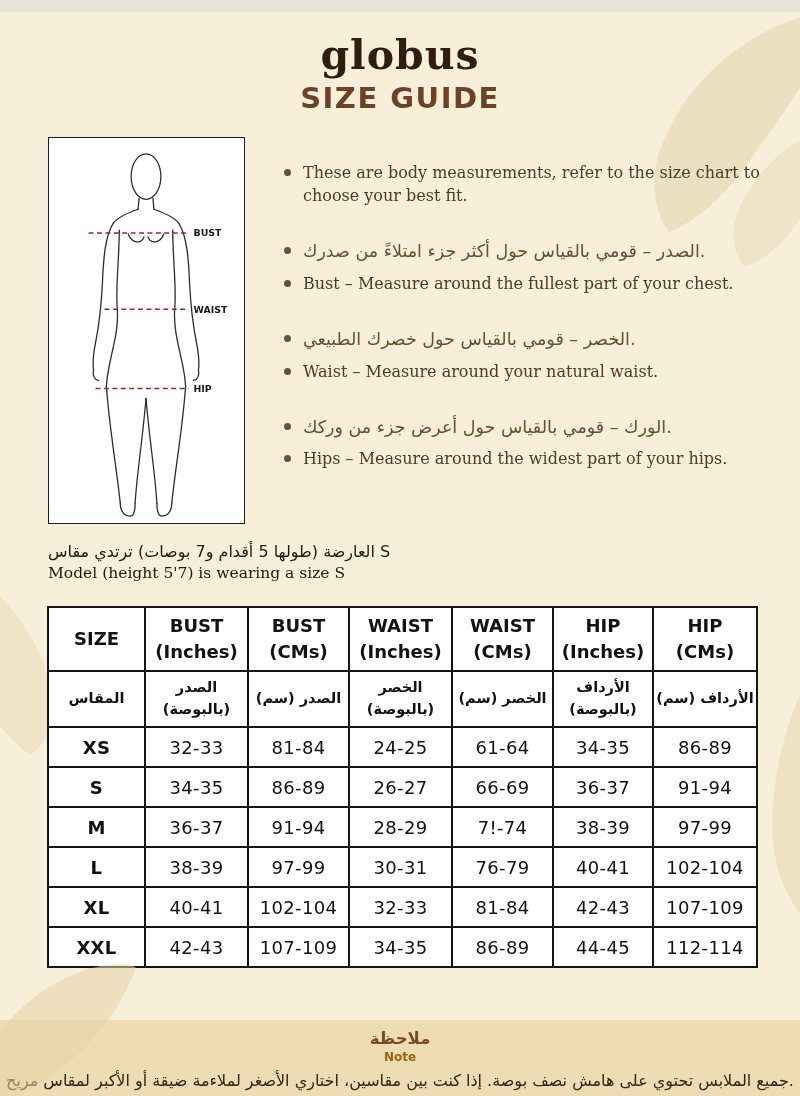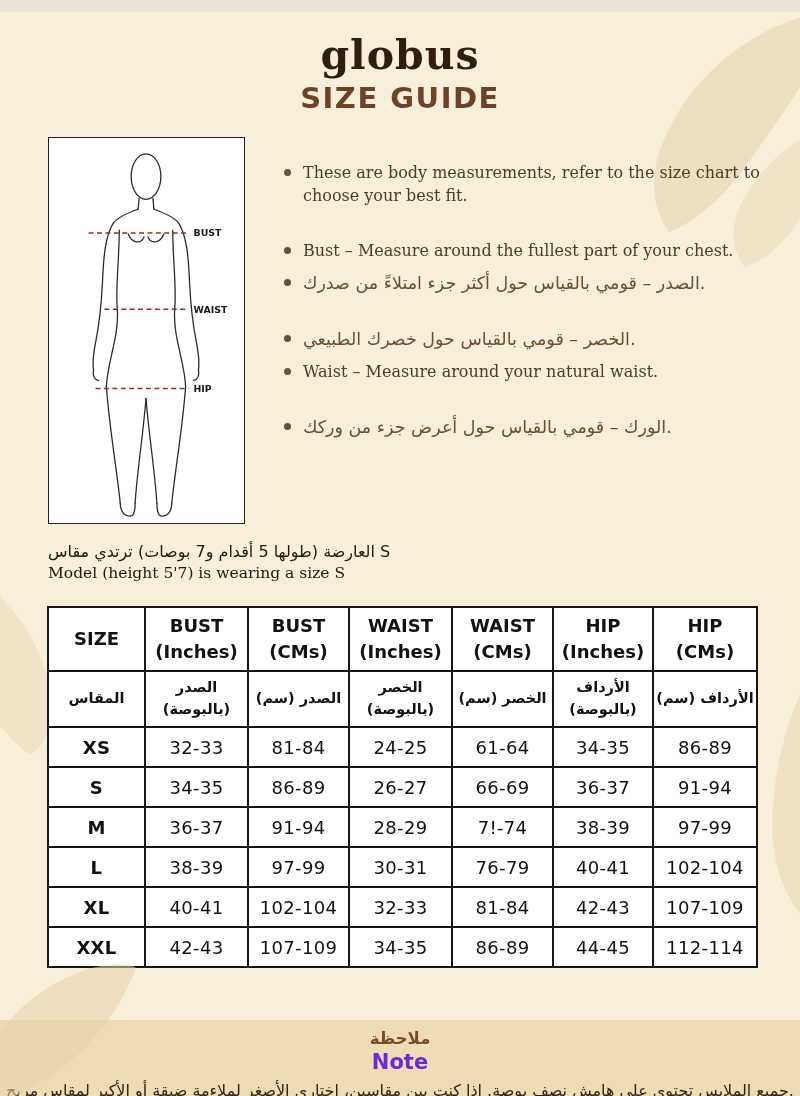--- a/index.html
+++ b/index.html
@@ -34,21 +34,21 @@
 
   .size-table { position:absolute; z-index:1; left:47px; top:594px; width:709px; border-collapse:collapse; background:#ffffff; table-layout:fixed; }
   .size-table th, .size-table td { border:2px solid #161616; text-align:center; vertical-align:middle; color:#121212; padding:0 2px; }
   th.th-en { font-size:18px; font-weight:700; white-space:pre-line; height:64px; line-height:1.45; }
   th.th-ar { font-size:14.5px; font-weight:700; white-space:pre-line; height:56px; line-height:1.5; }
   .size-table td { font-size:18px; height:40px; font-weight:400; letter-spacing:.3px; }
   .size-table td.size-col { font-weight:700; }
 
   .footer { position:absolute; z-index:1; left:0; top:1008px; width:800px; height:112px; background:#eedcb4; text-align:center; padding-top:9px; }
   .footer .t-ar { font-size:16.5px; font-weight:700; color:#7b4a26; }
-  .footer .t-en { font-size:21px; font-weight:700; color:#6d28d9; margin-top:2px; }
+  .footer .t-en { font-size:12px; font-weight:700; color:#a16207; margin-top:2px; }
   .footer .b-ar { font-size:16px; color:#2f2514; margin-top:7px; }
   .footer .b-en { font-family:"DejaVu Serif","Liberation Serif",serif; font-size:14.5px; color:#2f2514; margin-top:3px; }
 </style>
 </head>
 <body>
 
 <div class="page">
 
   <svg class="decor tr" viewBox="0 0 250 265">
     <path d="M245 5 C170 14 98 62 66 143 C55 172 57 205 74 228 C102 217 133 190 158 152 C193 103 228 53 245 5 Z" fill="#ece0c0"></path>
@@ -108,41 +108,45 @@
   <div class="instructions">
       <div class="group">
         <div class="item">
           <span class="dot"></span>
           <span class="en">These are body measurements, refer to the size chart to choose your best fit.</span>
         </div>
       </div>
       <div class="group">
         <div class="item">
           <span class="dot"></span>
+          <span class="ar">الصدر – قومي بالقياس حول أكثر جزء امتلاءً من صدرك.</span>
+        </div>
+        <div class="item">
+          <span class="dot"></span>
           <span class="en">Bust – Measure around the fullest part of your chest.</span>
         </div>
-        <div class="item">
-          <span class="dot"></span>
-          <span class="ar">الصدر – قومي بالقياس حول أكثر جزء امتلاءً من صدرك.</span>
-        </div>
       </div>
       <div class="group">
         <div class="item">
           <span class="dot"></span>
           <span class="ar">الخصر – قومي بالقياس حول خصرك الطبيعي.</span>
         </div>
         <div class="item">
           <span class="dot"></span>
           <span class="en">Waist – Measure around your natural waist.</span>
         </div>
       </div>
       <div class="group">
         <div class="item">
           <span class="dot"></span>
           <span class="ar">الورك – قومي بالقياس حول أعرض جزء من وركك.</span>
+        </div>
+        <div class="item">
+          <span class="dot"></span>
+          <span class="en">Hips – Measure around the widest part of your hips.</span>
         </div>
       </div>
     </div>
 
   <div class="model-note">
     <div class="ar">العارضة (طولها 5 أقدام و7 بوصات) ترتدي مقاس S</div>
     <div class="en">Model (height 5'7) is wearing a size S</div>
   </div>
 
   <table class="size-table">

